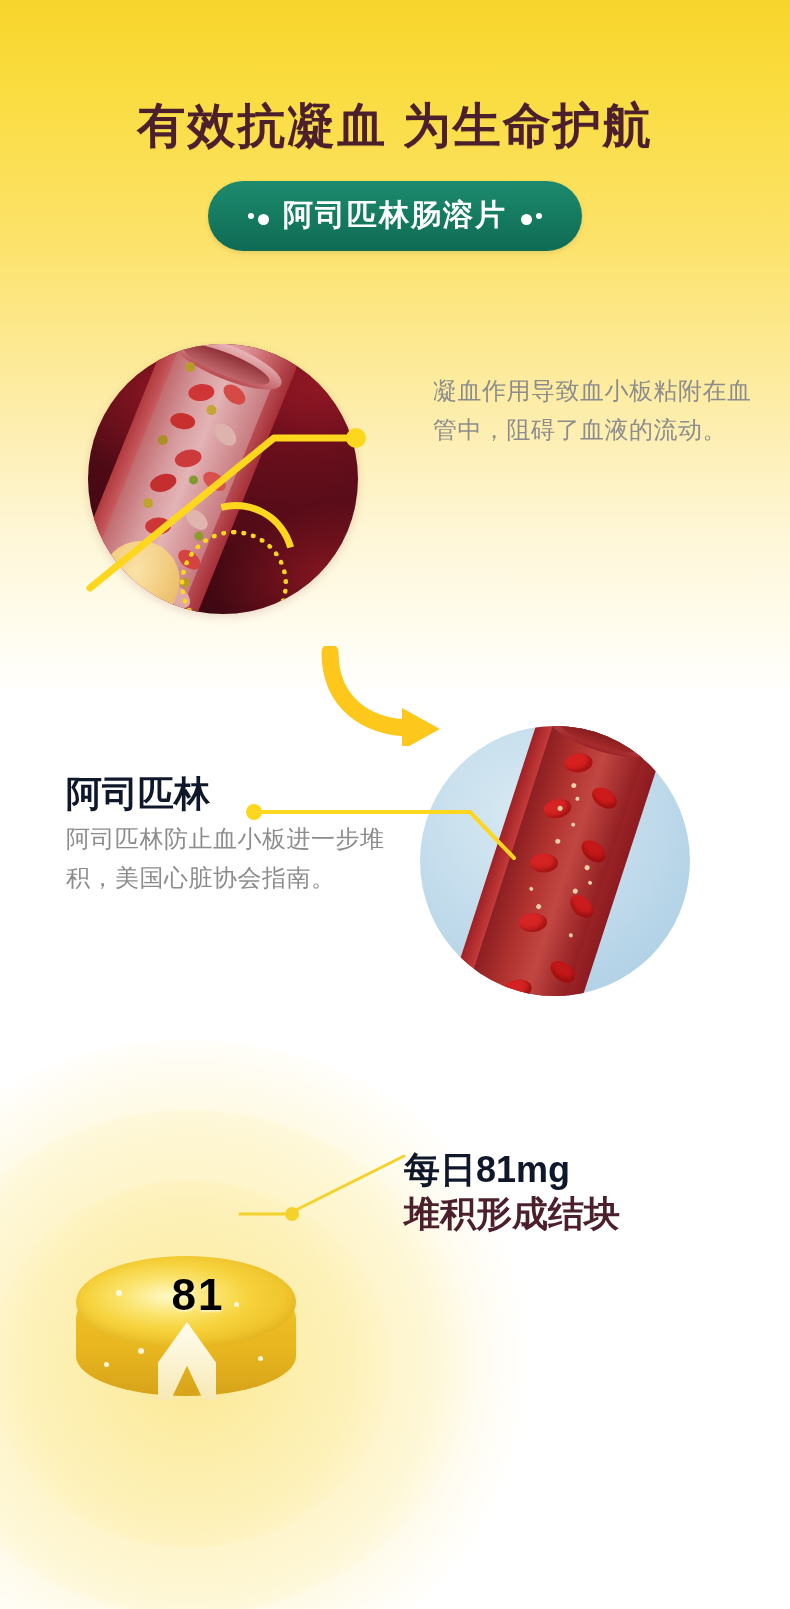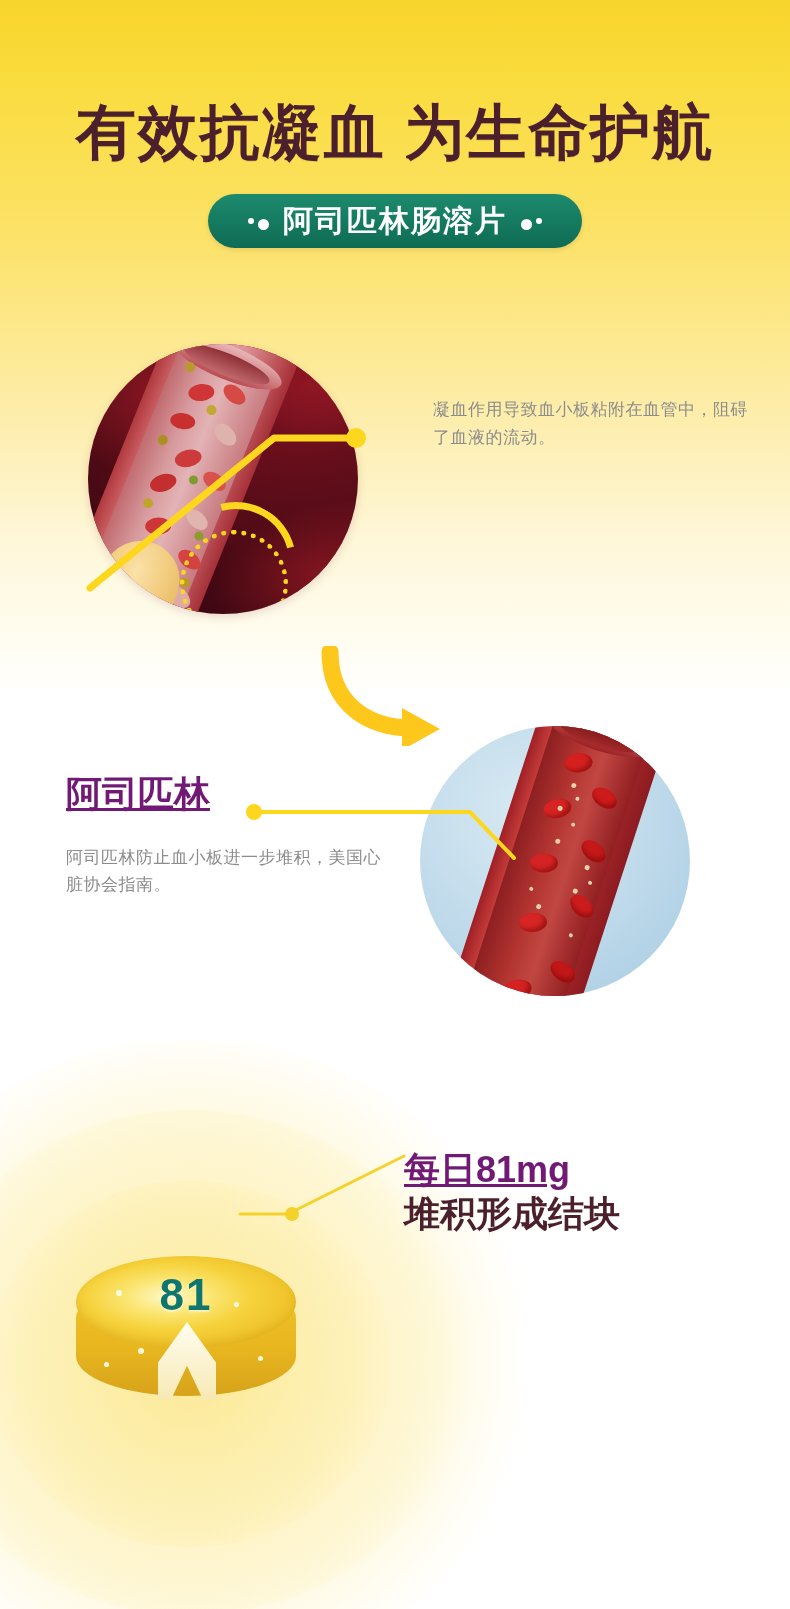--- a/index.html
+++ b/index.html
@@ -50,36 +50,36 @@
     background:radial-gradient(circle at 50% 50%, rgba(253,235,150,0.42) 0%, rgba(253,238,165,0.30) 52%, rgba(255,255,255,0) 72%); }
   .ring.r2 { left:70px; top:70px; width:560px; height:505px;
     background:radial-gradient(circle at 50% 50%, rgba(252,230,130,0.40) 0%, rgba(253,236,158,0.26) 58%, rgba(255,255,255,0) 76%); }
   .ring.r3 { left:150px; top:140px; width:400px; height:368px;
     background:radial-gradient(circle at 50% 50%, rgba(251,226,118,0.46) 0%, rgba(252,233,145,0.26) 60%, rgba(255,255,255,0) 78%); }
 
   
   .header { position:absolute; left:0; top:0; width:790px; }
   .main-title {
     text-align:center;
-    font-size:60px;
+    font-size:48px;
     line-height:1.1;
     font-weight:bold;
     color:#4c1f2c;
     letter-spacing:2px;
     margin-top:100px;
     text-shadow:0 1px 0 rgba(0,0,0,0.08);
     white-space:nowrap;
   }
   .badge-row { display:flex; justify-content:center; margin-top:28px; }
   .badge {
     display:flex; align-items:center; justify-content:center; gap:14px;
     background:linear-gradient(180deg,#1d8a6e 0%,#14795f 55%,#0f6b54 100%);
     border-radius:40px;
     padding:0 26px;
-    height:54px;
+    height:70px;
     min-width:374px;
     box-shadow:0 2px 5px rgba(0,0,0,0.10);
   }
   .badge-text {
     color:#ffffff; font-size:30px; font-weight:bold; letter-spacing:2px;
     white-space:nowrap;
   }
   .dots { display:flex; align-items:center; gap:4px; }
   .dots .d { background:#ffffff; border-radius:50%; display:block; }
   .dots.left .d1 { width:6px; height:6px; }
@@ -175,27 +175,27 @@
     position:absolute; left:22px; top:28px; right:22px; height:22px; border-radius:50%;
     background:linear-gradient(180deg,#6f1317,#a82b2a);
   }
 
   
   .connector { position:absolute; pointer-events:none; }
 
   
   .block { position:absolute; }
   .h-line { font-size:36px; font-weight:bold; line-height:1.22; white-space:nowrap; }
-  .h-yellow { color:#701a75;text-decoration:underline; }
+  .h-yellow { color:#0f172a; }
   .h-dark { color:#4c1f2c; }
   .mixed .y { color:#fbcb1b; }
   .mixed .d { color:#4c1f2c; }
   .body-text {
-    margin-top:28px;
-    font-size:17px;
+    margin-top:4px;
+    font-size:24px;
     line-height:1.62;
     color:#8c8c8c;
     letter-spacing:0.5px;
   }
   .body-text .hl { color:#8c4a52; font-weight:bold; }
 
   #b1 { left:433px; top:368px; width:330px; }
   #b2 { left:66px; top:772px; width:330px; }
   #b3 { left:404px; top:1148px; width:360px; }
 
@@ -210,23 +210,23 @@
     background:linear-gradient(180deg,#f3c52a 0%, #e8b61f 60%, #d6a31a 100%);
   }
   .pill-top {
     position:absolute; left:0; top:0; width:220px; height:92px;
     border-radius:50%;
     background:
       radial-gradient(ellipse 60% 58% at 42% 44%, #fff8c8 0%, #fbe673 32%, #f6d23c 62%, #eec027 100%);
     box-shadow:inset 0 -4px 8px rgba(190,140,10,0.25);
   }
   .pill-num {
-    position:absolute; left:0; top:14px; width:220px;
+    position:absolute; left:12px; top:14px; width:220px;
     text-align:center;
-    font-size:44px; font-weight:bold; color:#0f766e;
+    font-size:44px; font-weight:bold; color:#000000;
     letter-spacing:2px;
     text-shadow:0 2px 2px rgba(255,255,255,0.55);
   }
   .pill-notch {
     position:absolute; left:82px; top:66px; width:58px; height:78px;
     background:linear-gradient(180deg,#fffdf0,#f7e9b4);
     clip-path:polygon(50% 0%, 100% 52%, 100% 100%, 78% 100%, 50% 56%, 22% 100%, 0% 100%, 0% 52%);
   }
   .spark { position:absolute; background:#fffef0; border-radius:50%; opacity:0.9; }
 </style>

